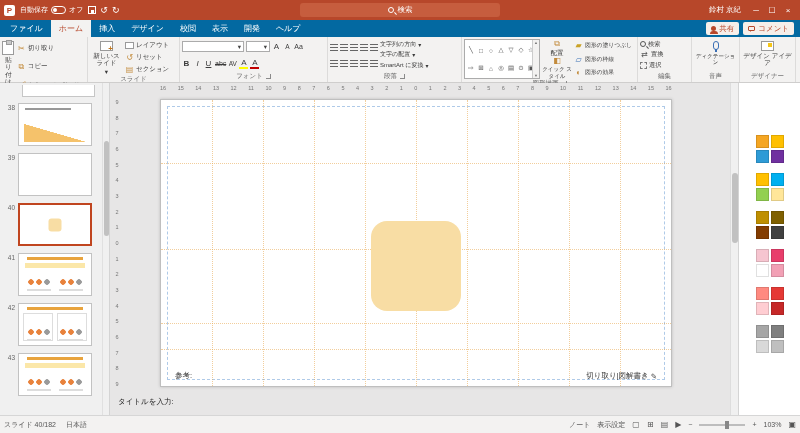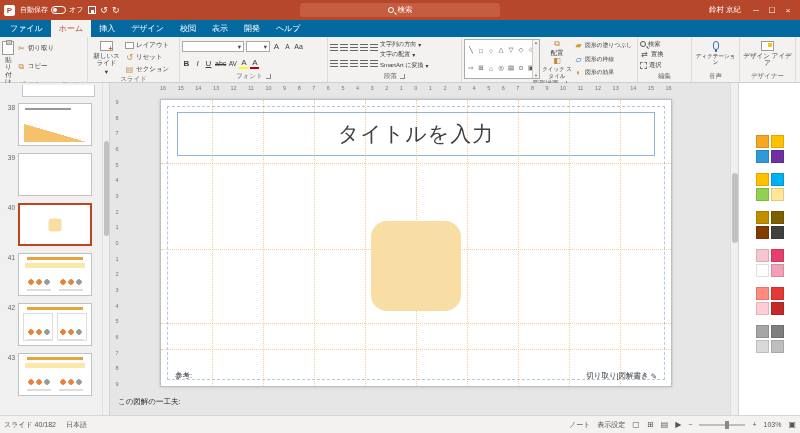--- a/index.html
+++ b/index.html
@@ -155,20 +155,30 @@
   <div class="tabrow">
     <div class="tabs">
       <div class="tab">ファイル</div>
       <div class="tab sel">ホーム</div>
       <div class="tab">挿入</div>
       <div class="tab">デザイン</div>
       <div class="tab">校閲</div>
       <div class="tab">表示</div>
       <div class="tab">開発</div>
       <div class="tab">ヘルプ</div>
+    </div>
+    <div class="tabrow-right">
+      <div class="pill-btn">
+        <span class="icon-person"></span>
+        <span>共有</span>
+      </div>
+      <div class="pill-btn">
+        <span class="icon-bubble"></span>
+        <span>コメント</span>
+      </div>
     </div>
   </div>
 
   <div class="ribbon">
 
     <div class="group" style="width:88px">
       <div class="group-body">
         <div class="bigbtn">
           <span class="icon-clipboard"></span>
           <span>貼り付け</span>
@@ -522,32 +532,29 @@
         <span class="vguide" style="left:50%"></span>
         <span class="vguide" style="left:60%"></span>
         <span class="vguide" style="left:70%"></span>
         <span class="vguide" style="left:80%"></span>
         <span class="vguide" style="left:90%"></span>
         <span class="hguide" style="top:22%"></span>
         <span class="hguide" style="top:52%"></span>
         <span class="hguide" style="top:78%"></span>
         <span class="hguide" style="top:87%"></span>
 
-        <div class="title-ph">
-            <span>タイトルを入力</span>
-          </div>
         <div class="center-shape"></div>
         <span class="ref-label">参考:</span>
         <span class="credit">
             <span>切り取り|図解書き</span>
             <span>✎</span>
           </span>
       </div>
 
-      <div class="notes-hint">この図解の一工夫:</div>
+      <div class="notes-hint">タイトルを入力:</div>
       <div class="canvas-scroll">
           <span class="sthumb"></span>
         </div>
     </div>
 
     <div class="palette-pane">
         <div class="swatch-group">
           <span class="swatch" style="background: rgb(245, 166, 35);"></span>
           <span class="swatch" style="background: rgb(255, 192, 0);"></span>
           <span class="swatch" style="background: rgb(46, 155, 214);"></span>

